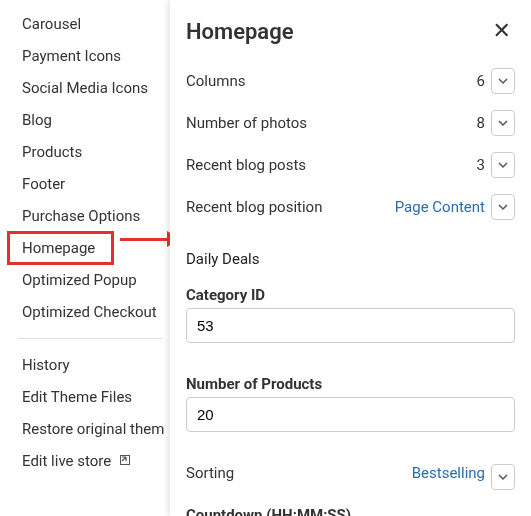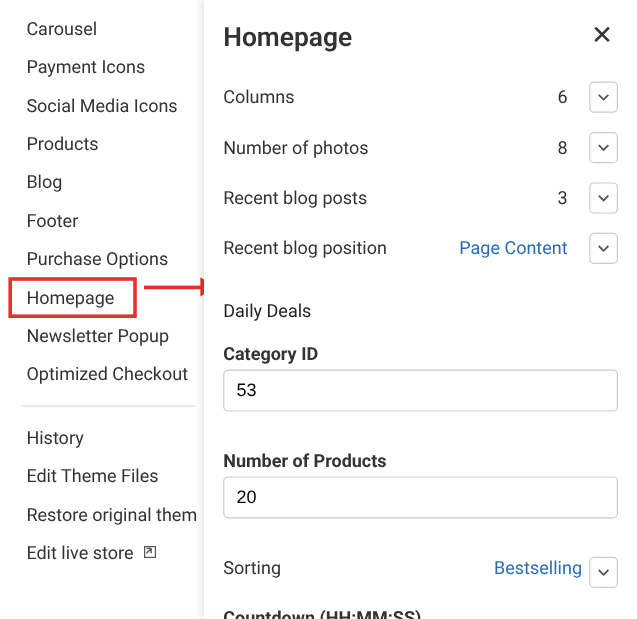--- a/index.html
+++ b/index.html
@@ -92,21 +92,20 @@
   }
   .panel-body {
     padding: 0 16px 8px 16px;
     overflow: auto;
     flex: 1;
   }
   .row {
     display: flex;
     align-items: center;
     padding: 8px 0;
-    gap: 12px;
   }
   .row-label { flex: 1; color: #333; }
   .row-value {
     color: #333;
     margin-right: 6px;
   }
   .row-value.link { color: #2b6cb0; }
   .caret-btn {
     width: 24px; height: 26px;
     border: 1px solid #ccc;
@@ -143,26 +142,26 @@
     padding: 8px 0;
   }
 </style>
 </head>
 <body>
 
 <div class="sidebar">
   <div class="sidebar-item">Carousel</div>
   <div class="sidebar-item">Payment Icons</div>
   <div class="sidebar-item">Social Media Icons</div>
+  <div class="sidebar-item">Blog</div>
   <div class="sidebar-item">Products</div>
-  <div class="sidebar-item">Blog</div>
   <div class="sidebar-item">Footer</div>
   <div class="sidebar-item">Purchase Options</div>
   <div class="sidebar-item highlighted">Homepage</div>
-  <div class="sidebar-item">Newsletter Popup</div>
+  <div class="sidebar-item">Optimized Popup</div>
   <div class="sidebar-item">Optimized Checkout</div>
 
   <div class="sidebar-divider"></div>
 
   <div class="sidebar-item">History</div>
   <div class="sidebar-item">Edit Theme Files</div>
   <div class="sidebar-item">Restore original them</div>
   <div class="sidebar-item">
     <span>Edit live store</span>
     <span class="ext-icon">

